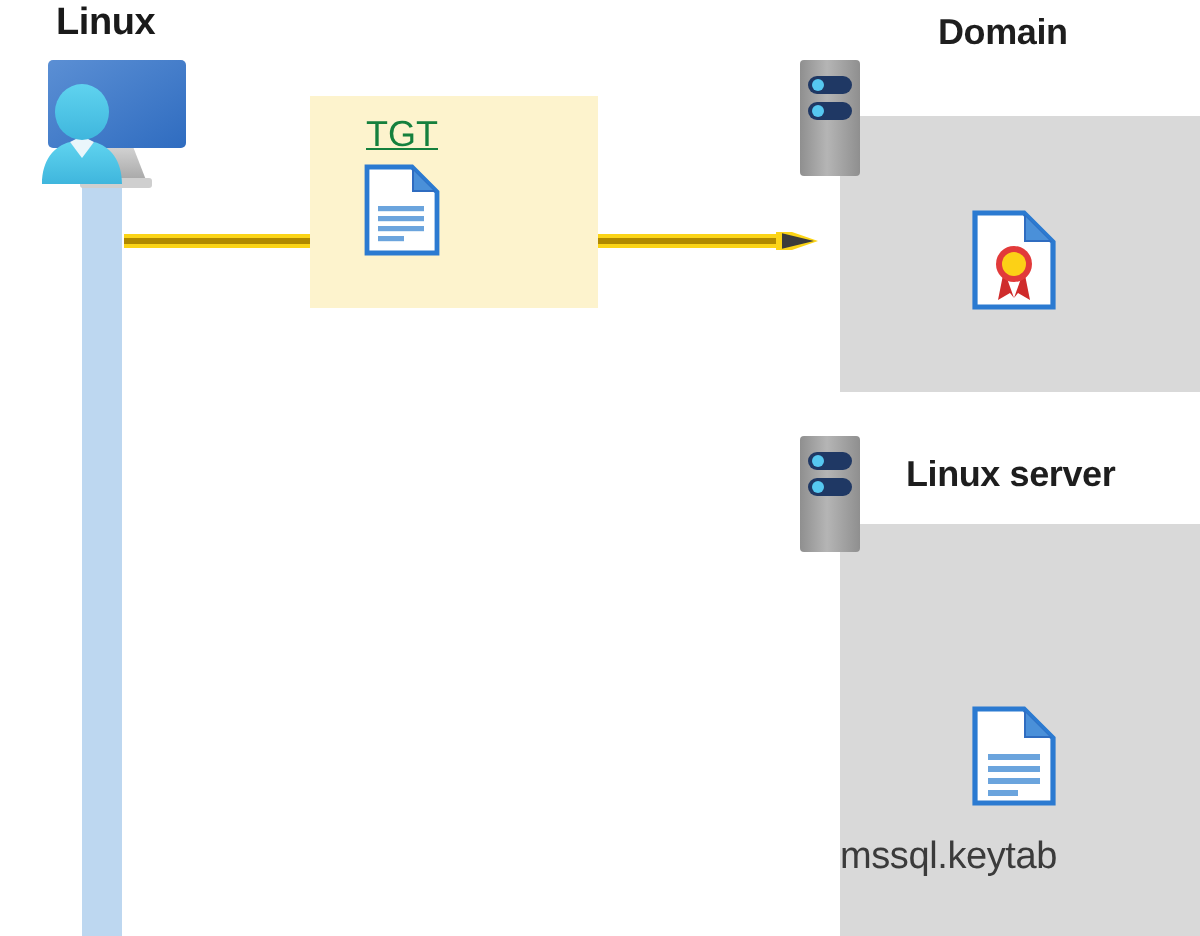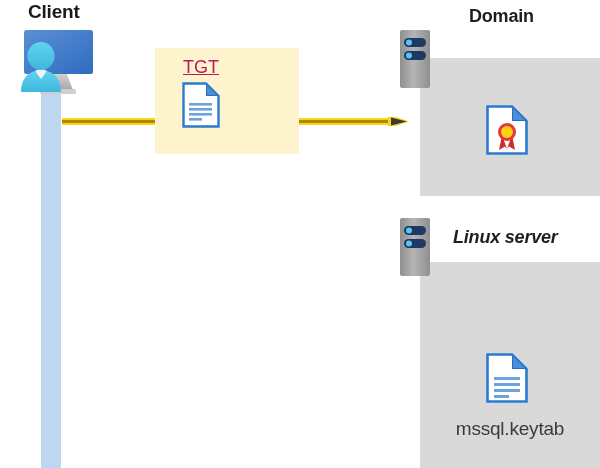--- a/index.html
+++ b/index.html
@@ -60,21 +60,21 @@
   .token-item {
     position: absolute;
     top: 8px;
     width: 60px;
     text-align: center;
   }
   .token-item.tgt { left: 16px; }
   .token-item.spn { left: 78px; }
   .token-label {
     font-size: 18px;
-    color: #be185d;
+    color: #15803d;
     line-height: 22px;
     font-family: "Liberation Sans", sans-serif;
     text-decoration: underline;
   }
   .token-doc {
     margin: 4px auto 0 auto;
     width: 38px;
     height: 46px;
   }
 
@@ -107,21 +107,21 @@
   
   .heading {
     position: absolute;
     font-size: 18px;
     font-weight: bold;
     color: #1e1e1e;
     line-height: 24px;
     letter-spacing: -0.2px;
   }
   .heading.dc  { left: 469px; top: 4px;   width: 144px; }
-  .heading.lnx { left: 453px; top: 225px; width: 146px; font-style: italic; }
+  .heading.lnx { left: 453px; top: 225px; width: 146px; }
 
   
   .cert-icon {
     position: absolute;
     left: 486px;
     top: 105px;
     width: 42px;
     height: 50px;
   }
   .sql-icon {
@@ -136,34 +136,34 @@
     left: 486px;
     top: 353px;
     width: 42px;
     height: 50px;
   }
   .keytab-label {
     position: absolute;
     left: 420px;
     top: 418px;
     width: 180px;
-    text-align: center;
+    text-align: left;
     font-size: 19px;
     color: #3b3b3b;
     letter-spacing: -0.2px;
   }
 </style>
 </head>
 <body>
 
 <div id="canvas">
 
   <div class="swimlane"></div>
 
-  <div class="client-title">Client</div>
+  <div class="client-title">Linux</div>
 
   <div class="client-icon">
     <svg width="92" height="72" viewBox="0 0 92 72" xmlns="http://www.w3.org/2000/svg">
       <defs>
         <linearGradient id="monGrad" x1="0" y1="0" x2="1" y2="1">
           <stop offset="0%" stop-color="#5b8fd4"></stop>
           <stop offset="100%" stop-color="#2f6cc0"></stop>
         </linearGradient>
         <linearGradient id="personGrad" x1="0" y1="0" x2="0" y2="1">
           <stop offset="0%" stop-color="#5fd3ef"></stop>

